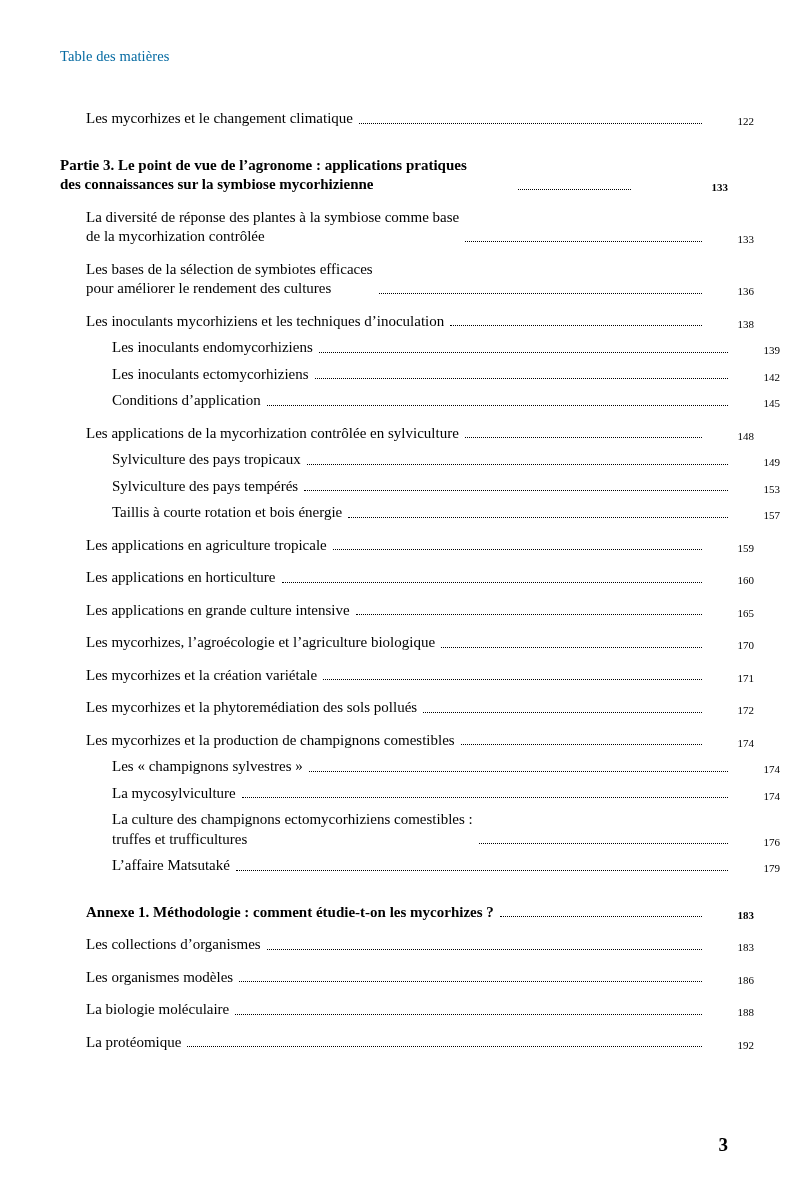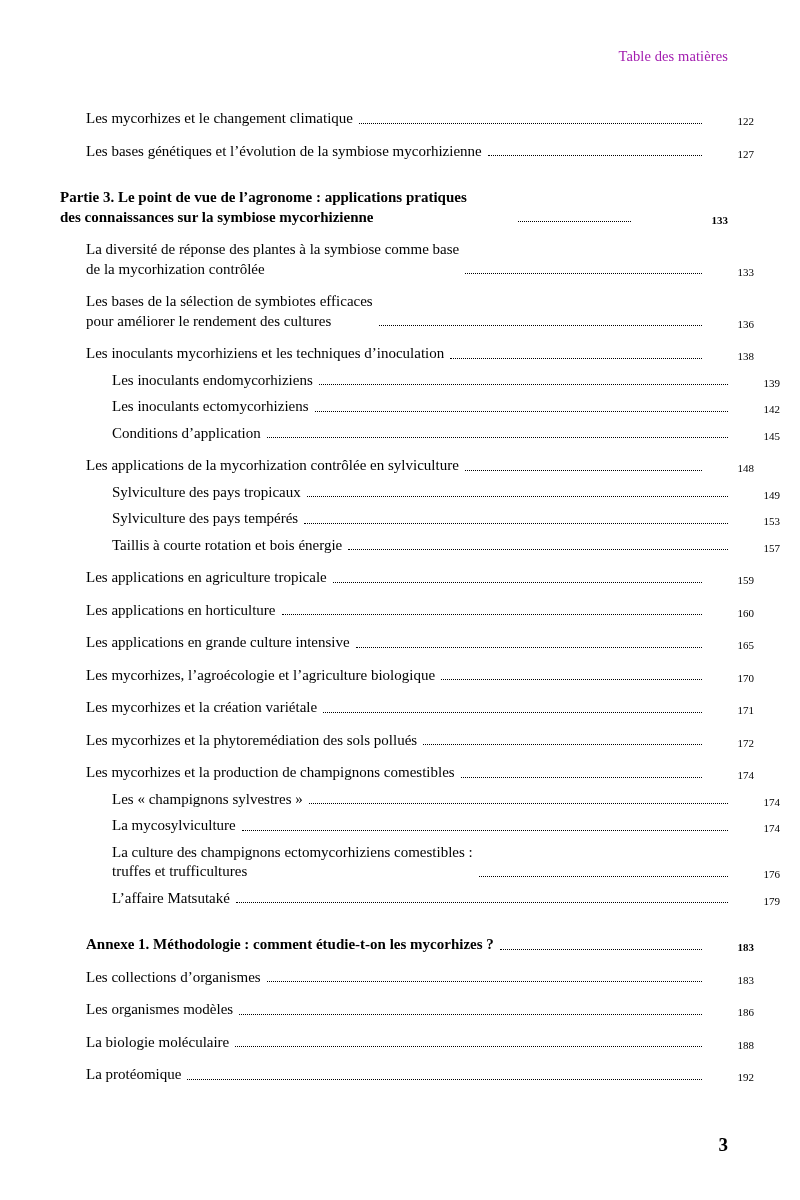--- a/index.html
+++ b/index.html
@@ -16,27 +16,26 @@
     overflow: hidden;
   }
   .page {
     position: relative;
     width: 800px;
     height: 1200px;
     box-sizing: border-box;
     padding: 40px 72px 40px 60px;
   }
   .running-head {
-    text-align: right;
     font-size: 14.5px;
     font-family: "Liberation Serif", serif;
     letter-spacing: 0.1px;
     margin-top: 8px;
     margin-right: 0px;
-    color: #a21caf;
+    color: #0369a1;
   }
   .toc {
     margin-top: 44px;
   }
   .entry {
     display: flex;
     align-items: flex-end;
     width: 100%;
     margin-bottom: 0px;
   }
@@ -96,25 +95,20 @@
 <div class="page">
 
   <div class="running-head">Table des matières</div>
 
   <div class="toc" id="toc-list">
       <div class="entry lvl-1 sp-none">
         <div class="label-wrap"><span class="label">Les mycorhizes et le changement climatique</span></div>
         <span class="dots"></span>
         <span class="pageno">122</span>
       </div>
-      <div class="entry lvl-1 sp-md">
-        <div class="label-wrap"><span class="label">Les bases génétiques et l’évolution de la symbiose mycorhizienne</span></div>
-        <span class="dots"></span>
-        <span class="pageno">127</span>
-      </div>
       <div class="entry lvl-part sp-xl bold multiline">
         <div class="label-wrap"><span class="label">Partie  3.  Le point de vue de l’agronome : applications pratiques
 des connaissances sur la symbiose mycorhizienne</span></div>
         <span class="dots"></span>
         <span class="pageno">133</span>
       </div>
       <div class="entry lvl-2 sp-md multiline">
         <div class="label-wrap"><span class="label">La diversité de réponse des plantes à la symbiose comme base
 de la mycorhization contrôlée</span></div>
         <span class="dots"></span>

